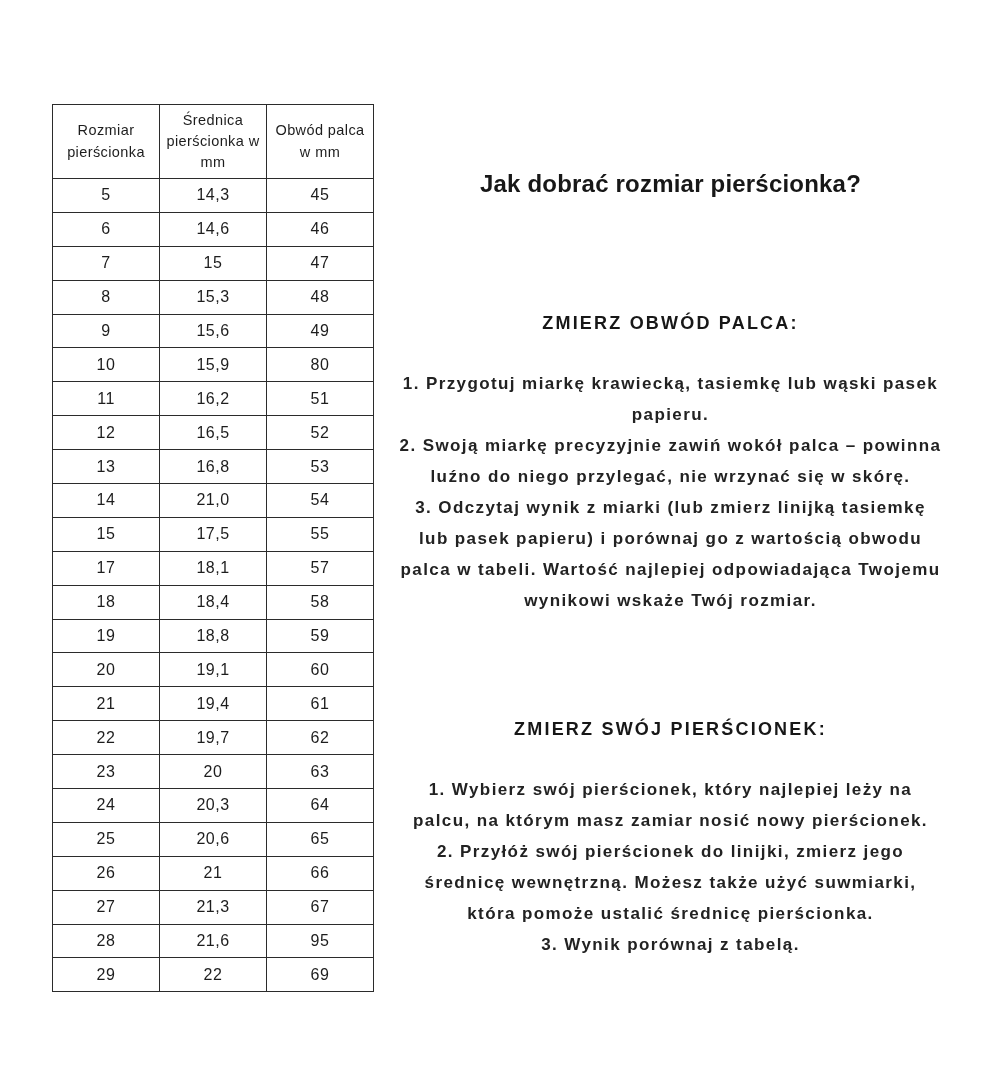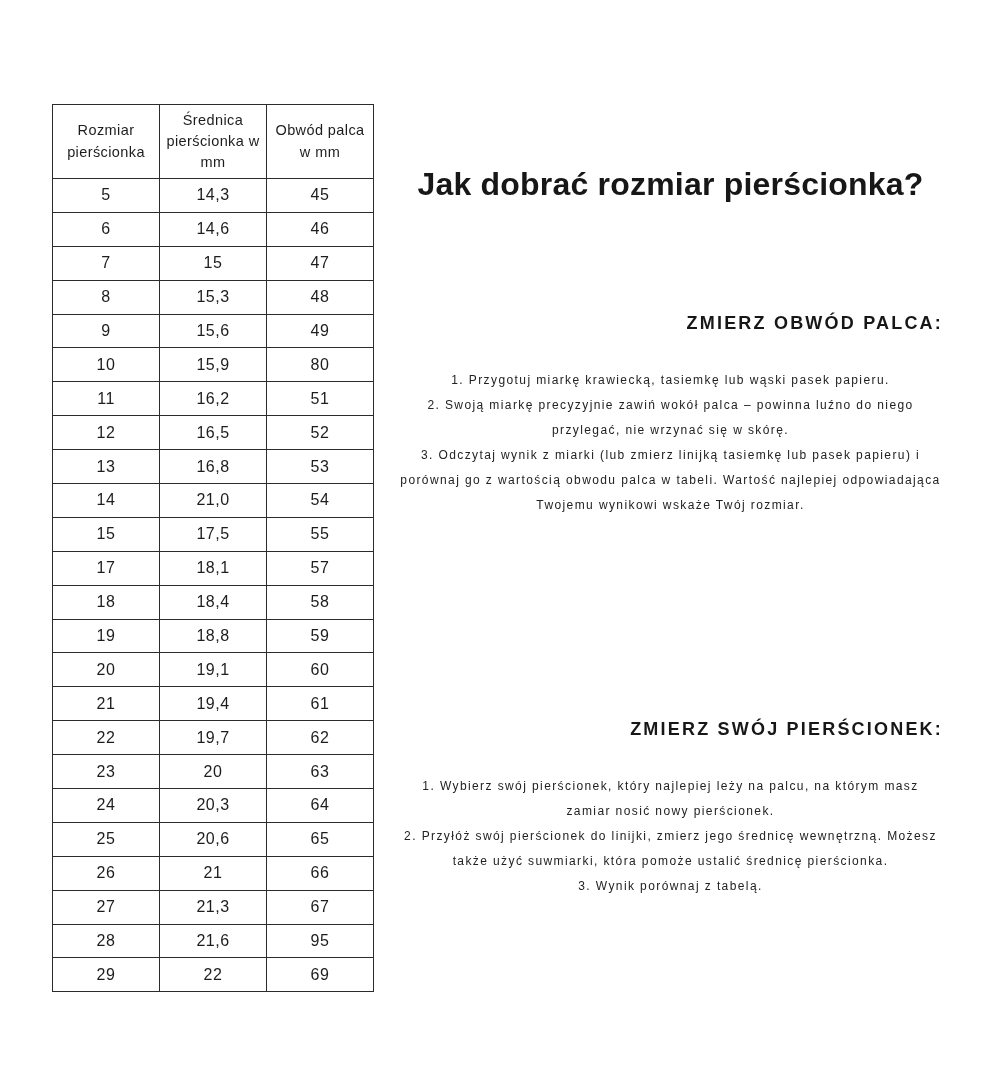--- a/index.html
+++ b/index.html
@@ -55,47 +55,47 @@
     top: 0;
     width: 545px;
     text-align: center;
   }
   .page-title {
     position: absolute;
     left: 0;
     top: 163px;
     width: 100%;
     margin: 0;
-    font-size: 32px;
+    font-size: 24px;
     line-height: 42px;
     font-weight: 700;
     letter-spacing: 0.2px;
     color: #171717;
   }
   .section {
     position: absolute;
     left: 0;
     width: 100%;
   }
   .section-1 { top: 313px; }
   .section-2 { top: 719px; }
   .section-heading {
     margin: 0 0 34px 0;
     font-size: 18px;
     font-weight: 700;
     letter-spacing: 2.2px;
     color: #171717;
-    text-align: right;
   }
   .steps p.step {
     margin: 0;
-    font-size: 12px;
-    line-height: 25px;
+    font-size: 17px;
+    line-height: 31px;
     letter-spacing: 1.4px;
     color: #222222;
+    font-weight: bold;
   }
 </style>
 </head>
 <body>
 
 <div class="table-wrap">
   <table class="size-table">
     <thead>
       <tr>
           <th>Rozmiar pierścionka</th>

